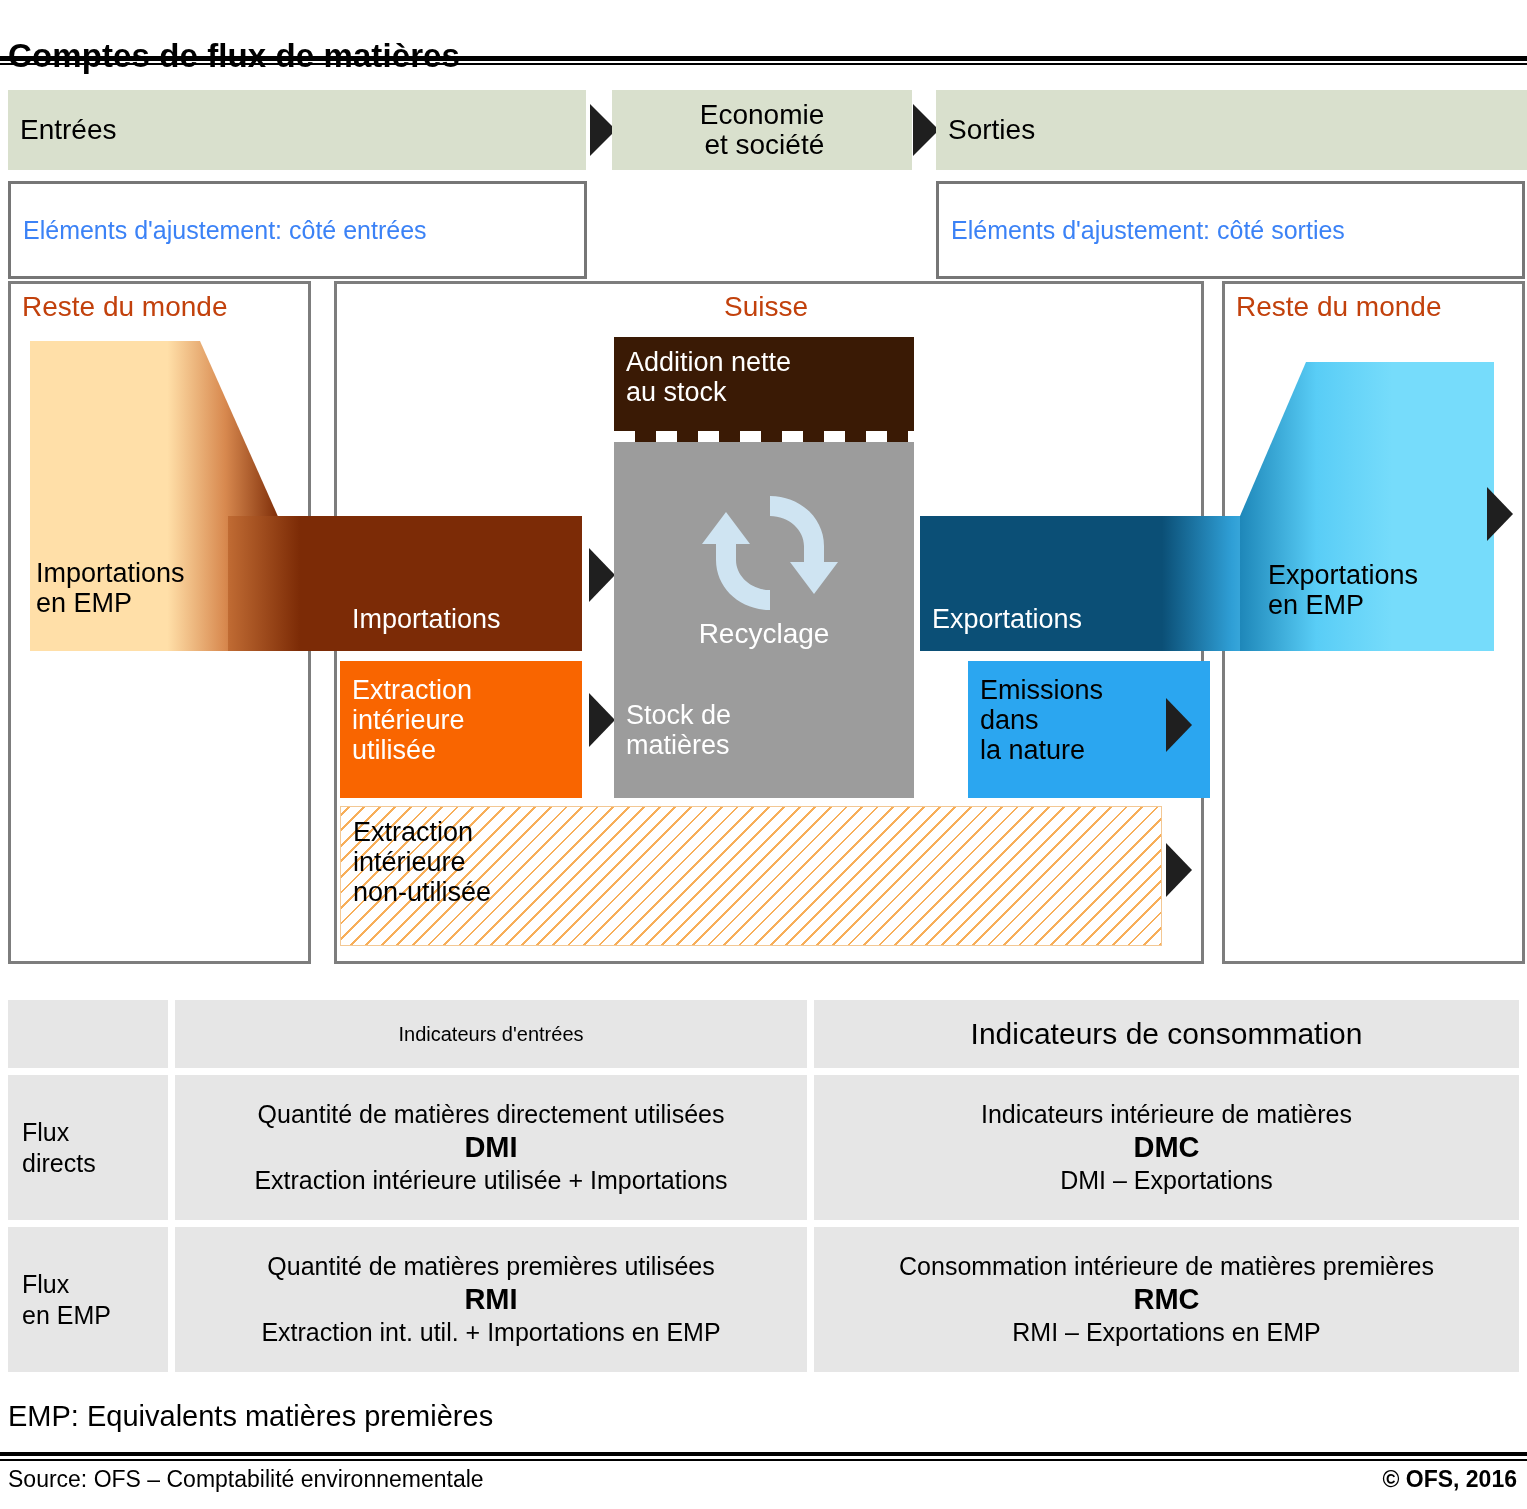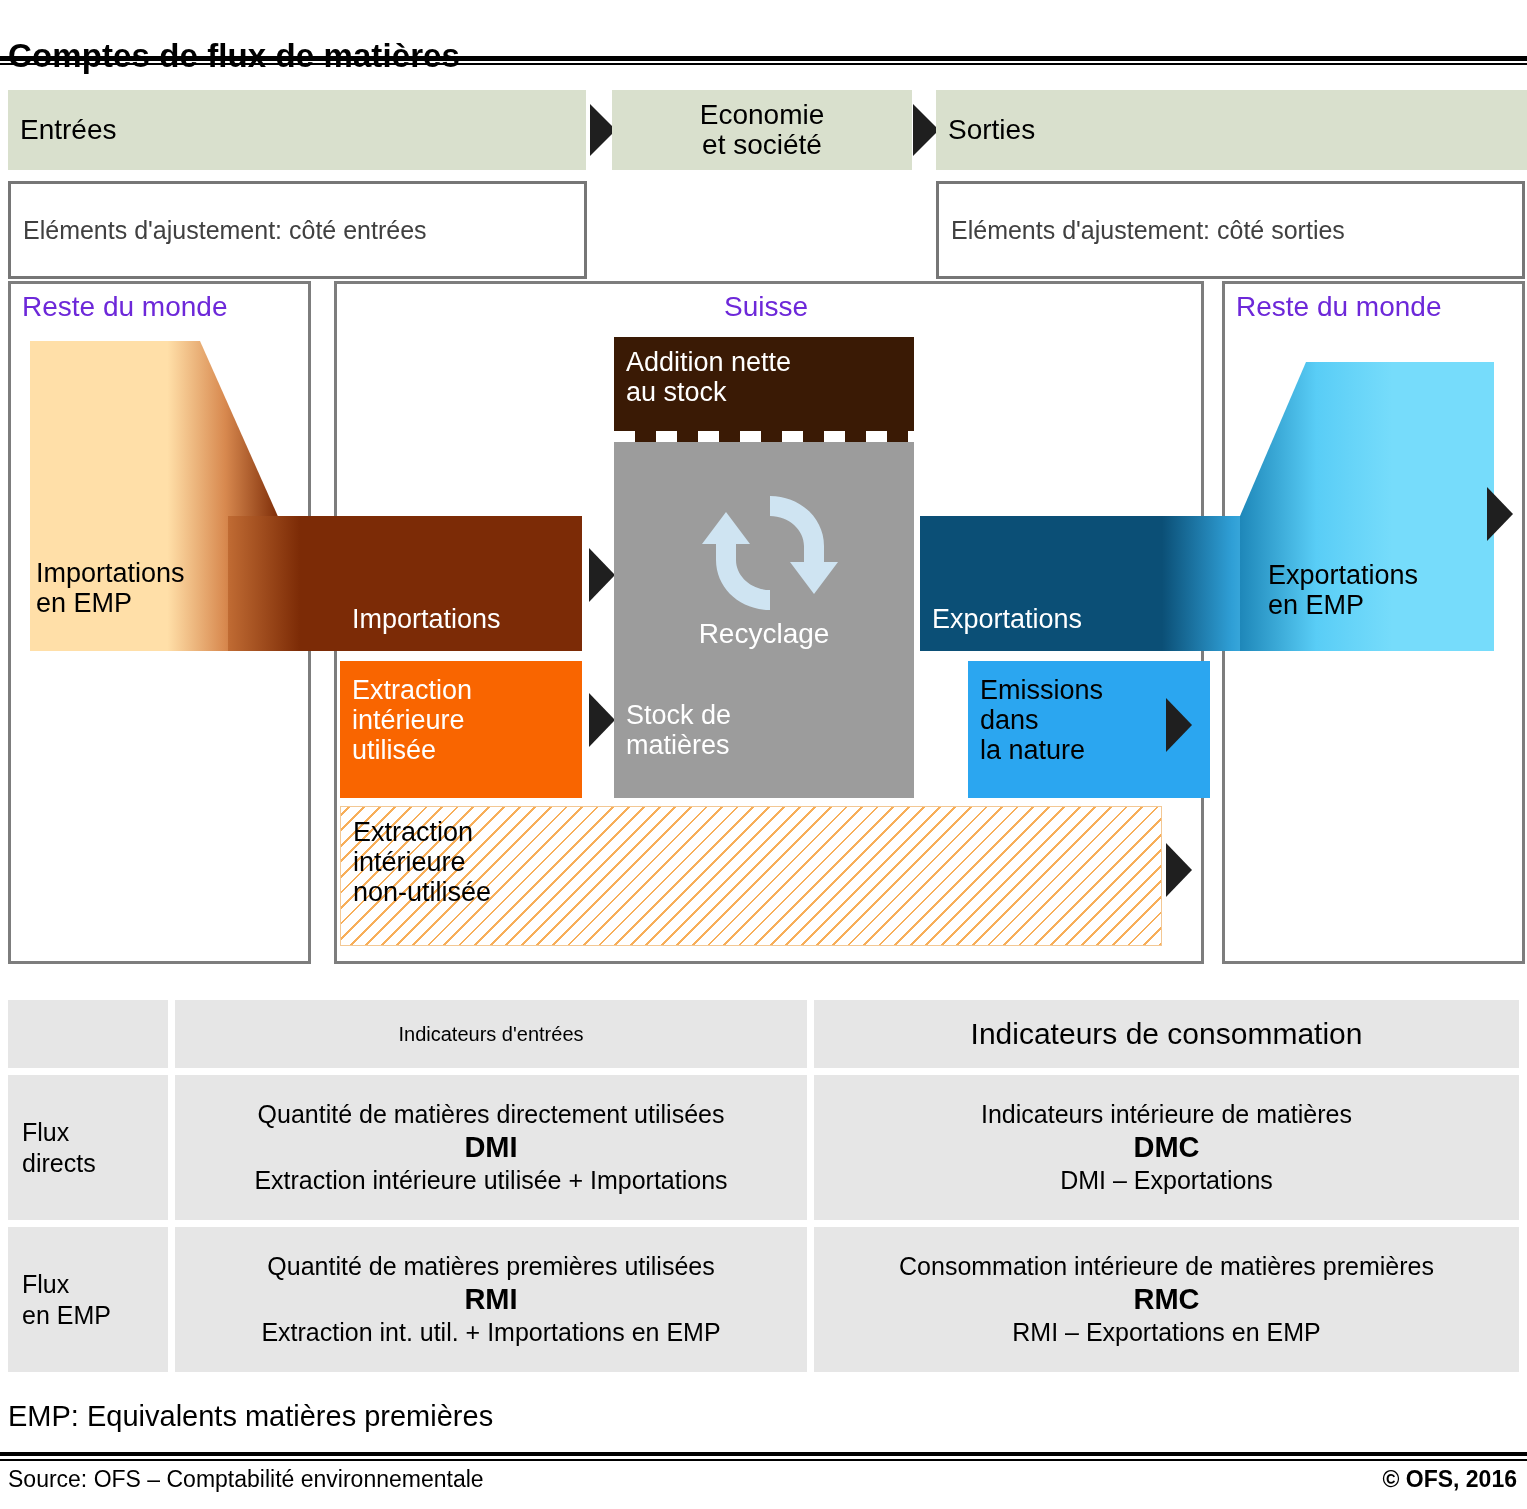--- a/index.html
+++ b/index.html
@@ -8,35 +8,35 @@
 
   .abs{position:absolute;}
 
   
   #title{left:8px;top:8px;font-size:33px;font-weight:bold;letter-spacing:.1px;margin-top:29px;}
   #title-rule{left:0;top:56px;width:1527px;height:5px;background:#000;}
   #title-rule2{left:0;top:63px;width:1527px;height:2px;background:#000;}
 
   
   .greenbox{background:#d9e0cd;display:flex;align-items:center;}
-  .greenbox .lbl{font-size:28px;padding-left:12px;line-height:1.08;}
+  .greenbox .lbl{font-size:28px;padding-left:12px;line-height:1.08;text-align:right;}
   .greenbox.ctr{justify-content:center;text-align:center;}
   .greenbox.ctr .lbl{padding-left:0;}
 
   
   .bigarrow{width:0;height:0;border-style:solid;
             border-color:transparent transparent transparent #1f1f1f;}
 
   
   .adjbox{border:3px solid #767676;background:#fff;display:flex;align-items:center;}
-  .adjbox .lbl{font-size:25px;color:#404040;padding-left:12px;}
+  .adjbox .lbl{font-size:25px;color:#3b82f6;padding-left:12px;}
 
   
   .panel{border:3px solid #7d7d7d;background:#fff;}
-  .panel-title{position:absolute;font-size:28px;color:#6d28d9;}
+  .panel-title{position:absolute;font-size:28px;color:#c2410c;}
 
   
   .blk{position:absolute;box-sizing:border-box;}
   .blk .t{position:absolute;left:12px;font-size:27px;line-height:1.12;}
   .imports{background:#7c2b06;}
   .imports .t{color:#fff;}
   .extr-used{background:#f96500;}
   .extr-used .t{color:#fff;}
   .extr-unused{background:
       repeating-linear-gradient(-45deg,

